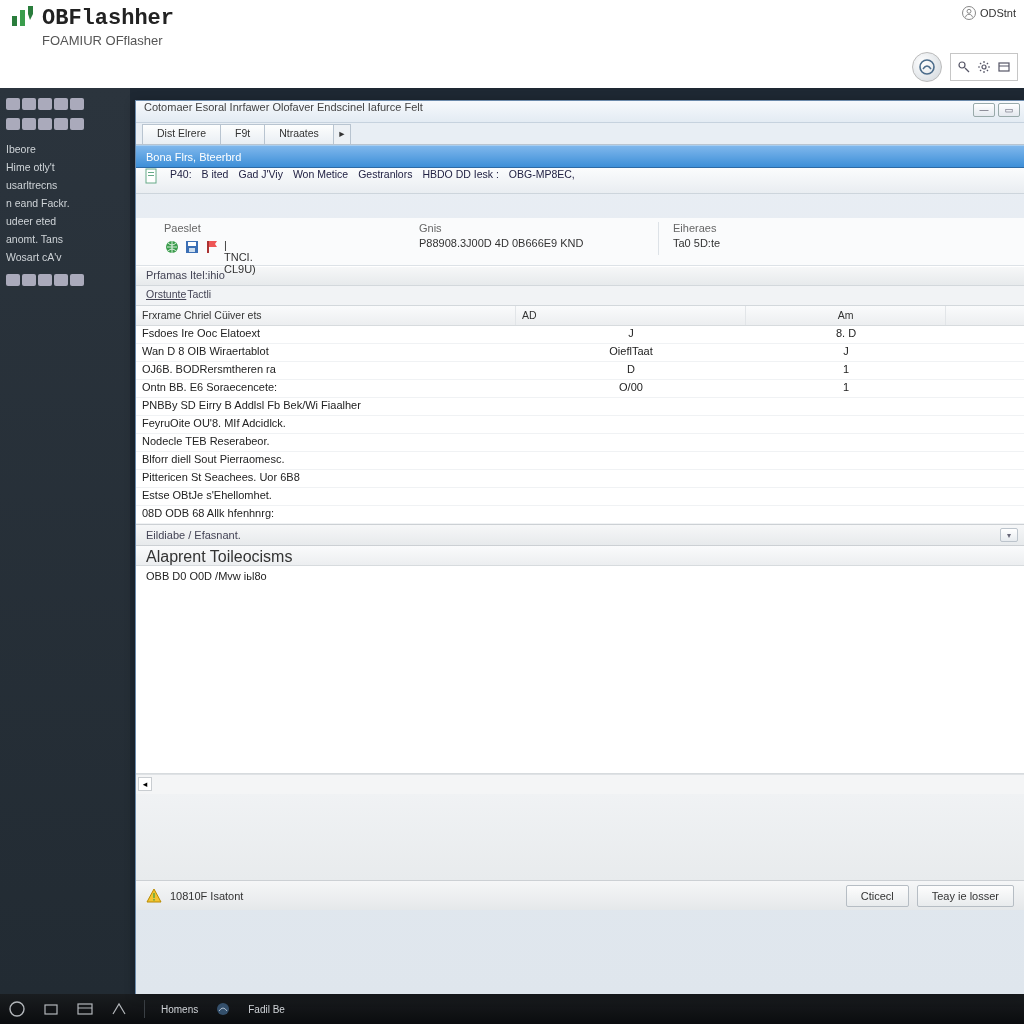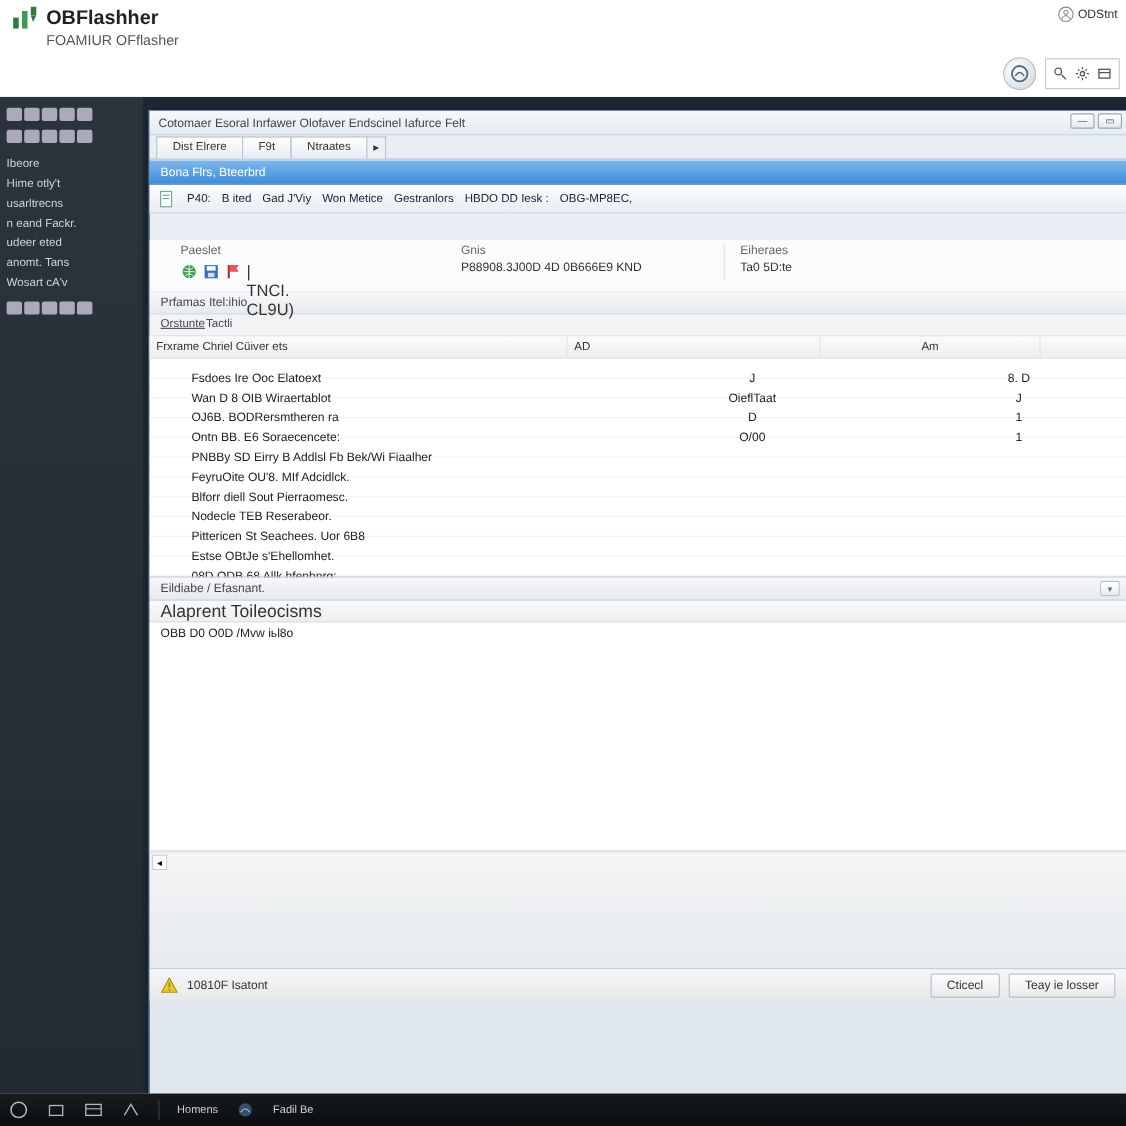--- a/index.html
+++ b/index.html
@@ -2,21 +2,21 @@
 <html><head>
 <meta charset="utf-8">
 <style>
 * { margin: 0; padding: 0; box-sizing: border-box; font-family: Tahoma, Arial, sans-serif; }
 body { width: 1024px; height: 1024px; overflow: hidden; background: #fff; }
 
 
 .top-header { height: 88px; background: #fff; position: relative; padding: 6px 10px; }
 .logo-block { display: flex; align-items: flex-start; }
 .logo-icon { width: 28px; height: 22px; margin-right: 4px; }
-.logo-text { font-size: 18px; font-weight: bold; color: #222; }
+.logo-text { font-size: 22px; font-weight: bold; color: #222; font-family: Liberation Mono, monospace; }
 .logo-sub { font-size: 13px; color: #555; margin-top: 2px; }
 .top-right { position: absolute; top: 6px; right: 8px; display: flex; align-items: center; font-size: 11px; color: #333; }
 .top-right .user-icon { width: 14px; height: 14px; border: 1px solid #888; border-radius: 50%; margin-right: 4px; display:inline-block; position:relative;}
 .tool-panel { position: absolute; top: 52px; right: 6px; display: flex; align-items: center; gap: 8px; }
 .round-logo { width: 30px; height: 30px; border-radius: 50%; background: radial-gradient(circle at 35% 35%, #fff, #d0d6dc); border: 1px solid #bbb; display:flex; align-items:center; justify-content:center;}
 .tool-box { border: 1px solid #c6c6c6; background: #fff; height: 28px; display: flex; align-items: center; padding: 0 6px; gap: 6px; }
 .tool-box span { width: 14px; height: 14px; display: inline-block; }
 
 
 .main { display: flex; height: 906px; background: #1e2833; }
@@ -24,28 +24,28 @@
 .sidebar .side-icons { display:flex; gap:2px; margin-bottom:8px; flex-wrap:wrap;}
 .sidebar .side-icons span{ width:14px; height:12px; background:#aab; display:inline-block; border-radius:2px;}
 .sidebar .side-row { padding: 3px 0; white-space: nowrap; overflow: hidden; text-overflow: ellipsis; cursor:pointer;}
 .sidebar .side-row2{ display:flex; gap:2px; margin-top:6px;}
 .sidebar .side-row2 span{ width:14px; height:12px; background:#aab; display:inline-block; border-radius:2px;}
 
 .content { flex: 1; position: relative; }
 
 
 .window { position: absolute; top: 12px; left: 5px; right: 0; bottom: 0; background: linear-gradient(#e9eef4, #dfe6ed); border: 1px solid #6b8aab; border-right:none; border-bottom:none; box-shadow: 0 2px 10px rgba(0,0,0,.3);}
-.titlebar { height: 22px; background: linear-gradient(#f6f9fc, #e3ebf3); border-bottom: 1px solid #c6d2de; font-size: 11px; color: #444; display: flex; align-items: center; padding: 0 8px; position:relative;}
+.titlebar { height: 22px; background: linear-gradient(#f6f9fc, #e3ebf3); border-bottom: 1px solid #c6d2de; font-size: 11px; color: #444; display: flex; padding: 0 8px; position:relative;}
 .winbtns { position:absolute; right:4px; top:2px; display:flex; gap:3px;}
 .winbtn { width:22px; height:14px; border:1px solid #9aa; background:linear-gradient(#fff,#e4e9ef); border-radius:2px; font-size:9px; display:flex; align-items:center; justify-content:center; color:#556;}
 .tabs-row { height: 22px; display: flex; align-items: flex-end; padding: 0 6px; gap: 0; background: #e8eef4; border-bottom: 1px solid #b8c4d0;}
 .tab { height: 20px; border: 1px solid #b8c4d0; border-bottom: none; background: linear-gradient(#fdfefe, #e9eef3); font-size: 10.5px; padding: 2px 14px; color: #333; margin-right: -1px; cursor:pointer;}
 .tab.extra { width: 18px; padding: 2px 0; text-align:center; background:#edf1f5;}
 .bluebar { height: 23px; background: linear-gradient(#7fb7ec, #3d8fd8); border-top:1px solid #a8cef0; border-bottom:1px solid #2d6aa5; color:#fff; font-size:11px; display:flex; align-items:center; padding:0 10px;}
-.toolbar { height: 26px; background: linear-gradient(#fbfcfd, #e9edf1); border-bottom: 1px solid #cdd5dc; display: flex; align-items: center; padding: 0 8px; gap: 10px; font-size: 10.5px; color: #333;}
+.toolbar { height: 26px; background: linear-gradient(#fbfcfd, #e9edf1); border-bottom: 1px solid #cdd5dc; display: flex; align-items: flex-start; padding: 0 8px; gap: 10px; font-size: 10.5px; color: #333;}
 .toolbar .tb-icon { width: 16px; height: 16px; display:inline-block; vertical-align:middle;}
 .toolbar .tb-link { color: #224; cursor:pointer;}
 .info-row { display: flex; align-items: flex-start; padding: 4px 10px 10px 28px; font-size: 11px; color: #333; background:#fafbfc; border-bottom:1px solid #dde2e7;margin-top:24px;}
 .info-col { display:flex; flex-direction:column; gap:3px;}
 .info-col .lbl{ color:#666;}
 .info-col.c1{ width:255px;}
 .info-col.c2{ width:225px;}
 .info-col.c3{ width:160px;}
 .info-icons{ display:flex; gap:4px; align-items:center; margin-top:2px;}
 .info-icons span{ width:16px; height:16px; display:inline-block;}
@@ -53,21 +53,21 @@
 .section-hdr { height: 20px; background: linear-gradient(#f6f7f8, #e7eaec); border-top:1px solid #fff; border-bottom:1px solid #d3d8dc; font-size:11px; color:#445; padding:2px 10px;}
 .subtabs { height:20px; background:#f1f3f5; border-bottom:1px solid #d3d8dc; font-size:10.5px; padding:2px 10px; display:flex; gap:1px; color:#445;}
 .subtabs span{cursor:pointer;}
 .subtabs span.active{ text-decoration:underline;}
 
 .table-wrap { background:#fff; }
 .thead { display:flex; height:20px; background:linear-gradient(#fafbfc,#eceef0); border-bottom:1px solid #d7dbde; font-size:10.5px; color:#333;}
 .thead div{ padding:3px 6px; border-right:1px solid #e2e5e8;}
 .col-a{ width:380px;} .col-b{ width:230px; text-align:left;} .col-c{ width:200px; text-align:center;}
 .trow{ display:flex; font-size:11px; color:#222; border-bottom:1px solid #f0f2f4; height:18px;}
-.trow div{ padding:12px 6px;margin-left:32px;}
+.trow div{ padding:1px 6px;}
 .trow .col-b, .trow .col-c{ text-align:center;}
 
 .divider-bar{ height:22px; background:linear-gradient(#f6f7f8,#e7eaec); border-top:1px solid #ccd0d4; border-bottom:1px solid #ccd0d4; font-size:11px; color:#445; padding:3px 10px; display:flex; align-items:center; position:relative;}
 .divider-handle{ position:absolute; right:6px; top:3px; width:18px; height:14px; border:1px solid #bcc4cc; background:linear-gradient(#fff,#e7ebef); border-radius:2px; font-size:8px; display:flex; align-items:center; justify-content:center; color:#667;}
 
 .log-hdr{ height:20px; background:linear-gradient(#fafbfc,#eceef0); border-bottom:1px solid #d7dbde; font-size:16px; color:#333; padding:2px 10px;}
 .log-body{ height:208px; background:#fff; font-size:11px; color:#222; padding:4px 10px; border-bottom:1px solid #d7dbde;}
 .log-scroll{ height:20px; background:#f4f5f6; border-top:1px solid #dfe2e5; position:relative;}
 .log-scroll .larrow{ position:absolute; left:2px; top:2px; width:14px; height:14px; border:1px solid #c9cdd1; background:#fff; font-size:9px; text-align:center; line-height:12px;}
 
@@ -238,21 +238,21 @@
                   <rect x="4" y="3" width="8" height="4" fill="#fff"></rect>
                   <rect x="5" y="9" width="6" height="4" fill="#cde"></rect>
                 </svg>
               </span>
             <span>
                 <svg viewBox="0 0 16 16">
                   <rect x="3" y="2" width="2" height="12" fill="#a33"></rect>
                   <path d="M5 2h8l-2 3 2 3H5z" fill="#e55"></path>
                 </svg>
               </span>
-            <span style="font-size:15px;">|  TNCI. CL9U)</span>
+            <span style="font-size:11px;">|  TNCI. CL9U)</span>
           </div>
         </div>
         <div class="info-col c2">
           <span class="lbl">Gnis</span>
           <span>P88908.3J00D 4D 0B666E9 KND</span>
         </div>
         <div style="width:1px; background:#dde2e7; margin:0 14px; align-self:stretch;"></div>
         <div class="info-col c3">
           <span class="lbl">Eiheraes</span>
           <span>Ta0 5D:te</span>
@@ -296,26 +296,26 @@
               <div class="col-a">PNBBy SD Eirry B Addlsl Fb Bek/Wi Fiaalher</div>
               <div class="col-b"></div>
               <div class="col-c"></div>
             </div>
             <div class="trow">
               <div class="col-a">FeyruOite OU'8. MIf Adcidlck.</div>
               <div class="col-b"></div>
               <div class="col-c"></div>
             </div>
             <div class="trow">
+              <div class="col-a">Nodecle TEB Reserabeor.</div>
+              <div class="col-b"></div>
+              <div class="col-c"></div>
+            </div>
+            <div class="trow">
               <div class="col-a">Blforr diell Sout Pierraomesc.</div>
-              <div class="col-b"></div>
-              <div class="col-c"></div>
-            </div>
-            <div class="trow">
-              <div class="col-a">Nodecle TEB Reserabeor.</div>
               <div class="col-b"></div>
               <div class="col-c"></div>
             </div>
             <div class="trow">
               <div class="col-a">Pittericen St Seachees. Uor 6B8</div>
               <div class="col-b"></div>
               <div class="col-c"></div>
             </div>
             <div class="trow">
               <div class="col-a">Estse OBtJe s'Ehellomhet.</div>

